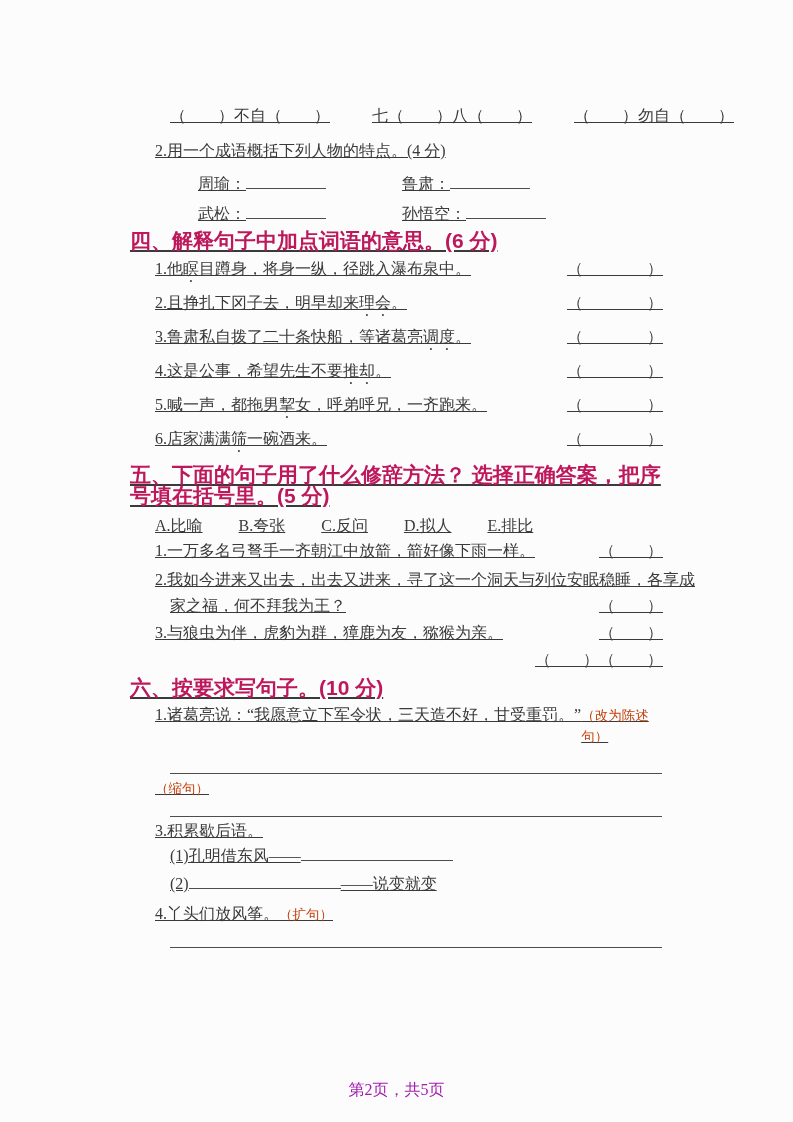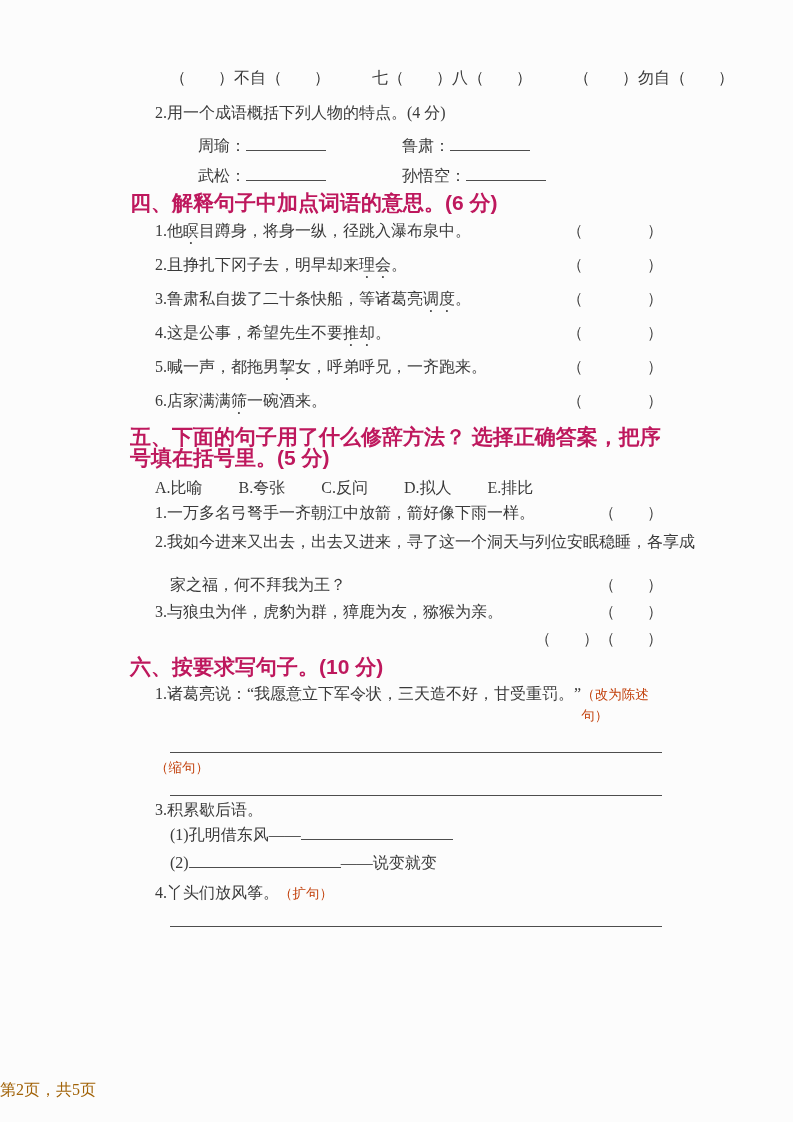--- a/index.html
+++ b/index.html
@@ -5,21 +5,21 @@
   html,body { margin:0; padding:0; background:#ffffff; }
   .sheet {
     position:relative;
     width:793px; height:1122px;
     background:#fcfcfc;
     overflow:hidden;
     font-family:"Liberation Serif","DejaVu Serif",serif;
     font-size:16px;
     color:#3a3a3a;
   }
-  .content { padding:67px 130px 0 130px; }
+  .content { padding:105px 130px 0 130px;text-decoration:underline; }
   .row { display:flex; justify-content:space-between; align-items:baseline; line-height:21px; }
   .row.start { justify-content:flex-start; }
   .row.end { justify-content:flex-end; }
   .txt { white-space:pre; }
   .ind1 { margin-left:25px; }
   .ind2 { margin-left:40px; }
   .ind3 { margin-left:68px;gap:32px; }
   .sec-heading {
     font-family:"Liberation Sans","DejaVu Sans",sans-serif;
     font-weight:700; font-size:21px; color:#be185d;
@@ -33,24 +33,24 @@
     text-emphasis-position:under right;
   }
   .blank { display:inline-block; border-bottom:1px solid #4d4d4d; height:2px; }
   .blank.w80 { width:80px; }
   .blank.w150 { width:152px; }
   .blank.w490 { width:492px; }
   .note { font-size:13.5px; color:#c2410c; }
   .namecol { display:inline-block; min-width:172px; }
   .footer {
     position:absolute; left:0; right:0; top:1080px;
-    text-align:left; font-size:16px; color:#a16207;
+    text-align:center; font-size:16px; color:#a21caf;
   }
   
-  .mb3{margin-bottom:3px}.mb4{margin-bottom:4px}.mb5{margin-bottom:22px}
+  .mb3{margin-bottom:3px}.mb4{margin-bottom:4px}.mb5{margin-bottom:5px}
   .mb6{margin-bottom:6px}.mb7{margin-bottom:7px}.mb8{margin-bottom:8px}
   .mb9{margin-bottom:9px}.mb12{margin-bottom:12px}.mb14{margin-bottom:14px}
   .mb15{margin-bottom:15px}.mb16{margin-bottom:24px}.mb20{margin-bottom:20px}
   .gap42{gap:42px}.gap36{gap:36px}
 </style>
 </head>
 <body>
 
 <div class="sheet">
   <div class="content">

